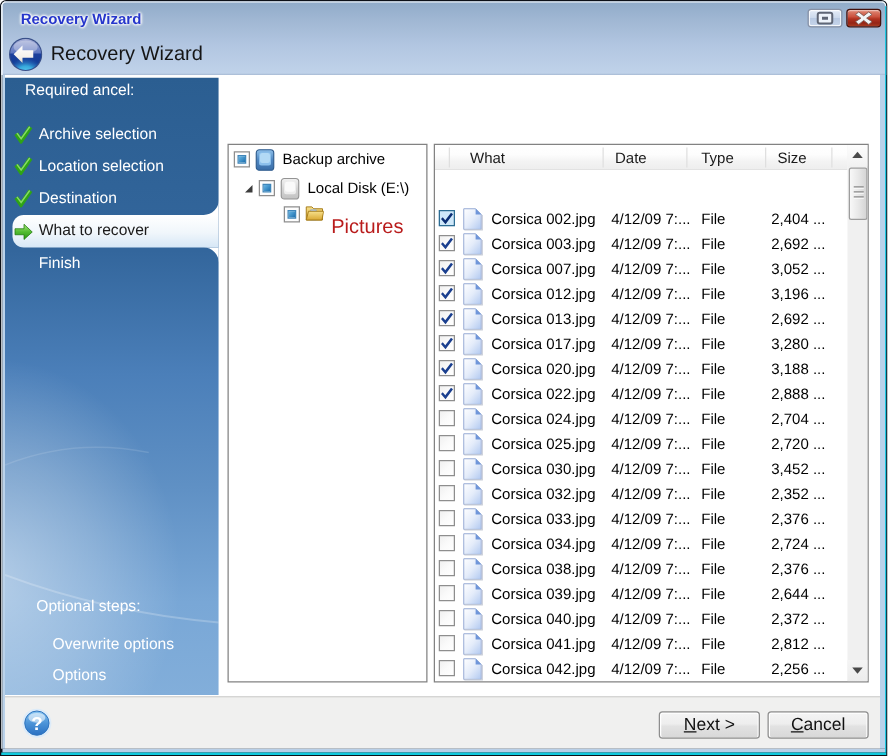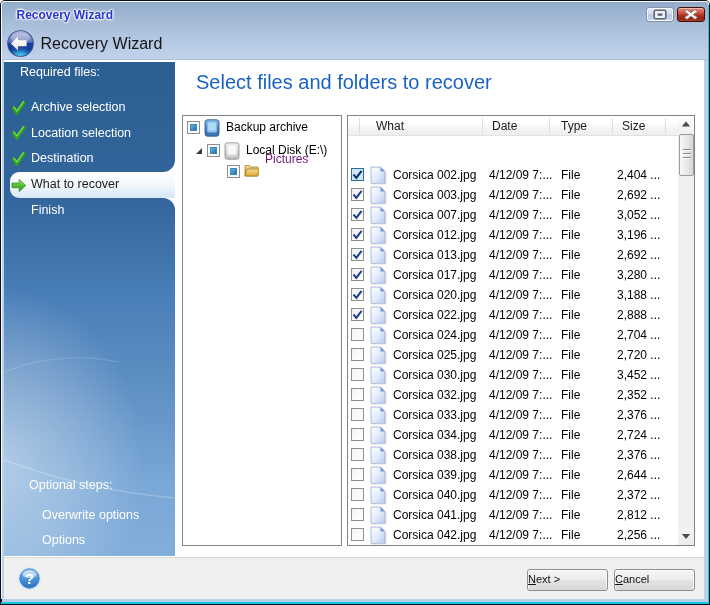--- a/index.html
+++ b/index.html
@@ -36,21 +36,21 @@
   .cb.hot { border:1px solid #2d6d93; background:#cfe8fa; }
   .fileicon { position:absolute; left:22px; top:1px; }
   #sbtrack { position:absolute; left:330px; top:0; width:16px; height:429px; background:#f0f0f0; }
   .sbbtn { position:absolute; left:0; width:16px; height:17px; background:linear-gradient(180deg,#fdfdfd,#f1f1f1); }
   #sbthumb { position:absolute; left:0.5px; top:18px; width:15px; height:42px; border:1px solid #9d9d9d; border-radius:2px;
     background:linear-gradient(90deg,#f8f8f8,#e8e8e8 50%,#d5d5d5); }
   .grip { position:absolute; left:3px; width:8px; height:1px; background:#8a8a8a; box-shadow:0 1px 0 #fbfbfb; }
   .btn { position:absolute; top:569px; width:81px; height:22px; border:1px solid #8e8e8e; border-radius:3px;
     background:linear-gradient(180deg,#f4f4f4 0%,#eeeeee 45%,#e2e2e2 55%,#d8d8d8 100%);
     box-shadow:inset 0 1px 0 #fff, inset 1px 0 0 #fff, inset -1px 0 0 #fbfbfb;
-    font-size:11px; color:#111; text-align:left; line-height:19px; }
+    font-size:14px; color:#111; text-align:center; line-height:19px; }
   #minbtn { left:646px; top:7px; width:28px; height:15px; border:1px solid #8892a6; border-radius:3px;
     background:linear-gradient(180deg,#e4ecf7 0%,#ccd9ec 48%,#b9cae3 52%,#c6d5ea 100%);
     box-shadow:inset 0 0 0 1px rgba(255,255,255,.8); }
   #closebtn { left:677px; top:7px; width:28px; height:15px; border:1px solid #43100b; border-radius:3px;
     background:linear-gradient(180deg,#e08a78 0%,#cc5441 40%,#b13220 55%,#952516 80%,#a93c22 100%);
     box-shadow:inset 0 1px 0 rgba(255,255,255,.45); }
 </style>
 </head>
 <body>
 <div id="win">
@@ -117,21 +117,21 @@
       </linearGradient>
     </defs>
     <rect x="0" y="0" width="171" height="494" fill="url(#sg)"></rect>
     <ellipse cx="-10" cy="400" rx="150" ry="175" fill="url(#glow)"></ellipse>
     <path d="M0 398 Q 80 428 171 436" stroke="rgba(255,255,255,0.22)" stroke-width="1.5" fill="none"></path>
     <path d="M0 310 Q 55 288 115 300" stroke="rgba(255,255,255,0.12)" stroke-width="1.3" fill="none"></path>
     <path d="M171 98 A12 12 0 0 1 159 110 L171 110 Z" fill="#ffffff"></path>
     <path d="M159 136 A12 12 0 0 1 171 148 L171 136 Z" fill="#ffffff"></path>
     <path d="M15 110 L171 110 L171 136 L15 136 A9 9 0 0 1 6 127 L6 119 A9 9 0 0 1 15 110 Z" fill="url(#hl)"></path>
   </svg>
-  <div class="sbtext" style="left:20px;top:65.3px;">Required files:</div>
+  <div class="sbtext" style="left:20px;top:65.3px;">Required ancel:</div>
   <div class="sbtext sblink" style="left:31px;top:99.8px;">Archive selection</div>
   <div class="sbtext sblink" style="left:31px;top:125.5px;">Location selection</div>
   <div class="sbtext sblink" style="left:31px;top:151.2px;">Destination</div>
   <div class="sbtext" style="left:31px;top:176.9px;color:#1a1a1a;">What to recover</div>
   <div class="sbtext sblink" style="left:31px;top:202.6px;">Finish</div>
   <div class="sbtext" style="left:29px;top:477.8px;">Optional steps:</div>
   <div class="sbtext sblink" style="left:42px;top:508.3px;">Overwrite options</div>
   <div class="sbtext sblink" style="left:42px;top:532.8px;">Options</div>
   <svg class="sbicon" style="top:99.5px" viewBox="0 0 16 15">
       <path d="M2 7 L5.8 12.6 L13.4 1.6" fill="none" stroke="#2ea315" stroke-width="3.6"></path>
@@ -148,21 +148,20 @@
   <svg class="sbicon" style="top:176.6px" viewBox="0 0 16 15">
     <defs>
         <linearGradient id="ag" x1="0" y1="0" x2="0" y2="1">
           <stop offset="0" stop-color="#a8e67c"></stop>
           <stop offset="0.5" stop-color="#53bc31"></stop>
           <stop offset="1" stop-color="#2a9614"></stop>
         </linearGradient>
       </defs>
     <path d="M1 6 L8.2 6 L8.2 2.4 L14.8 8.6 L8.2 14.6 L8.2 10.8 L1 10.8 Z" fill="url(#ag)" stroke="#1d7a0a" stroke-width="0.6"></path>
     </svg>
-  <div class="abs" style="left:196px;top:71px;font-size:20px;color:#1a63c2;">Select files and folders to recover</div>
   <div class="abs" id="tree">
       <div style="position:absolute;left:3.5px;top:5px;width:13px;height:13px;border:1px solid #8e8e8e;background:#fdfdfd">
         <div style="position:absolute;left:2px;top:2px;width:7px;height:7px;background:linear-gradient(135deg,#67b7e6,#1d6fae);border:1px solid #3f86ba"></div>
       </div>
       <svg style="position:absolute;left:21px;top:2.5px" width="16" height="18" viewBox="0 0 16 18">
 <defs>
           <linearGradient id="db1" x1="0" y1="0" x2="0" y2="1">
             <stop offset="0" stop-color="#8ec0ea"></stop>
             <stop offset="0.5" stop-color="#4f87c2"></stop>
             <stop offset="1" stop-color="#3a6ea8"></stop>
@@ -199,21 +198,21 @@
 <defs>
           <linearGradient id="fo1" x1="0" y1="0" x2="0" y2="1">
             <stop offset="0" stop-color="#f7e08c"></stop>
             <stop offset="1" stop-color="#d9a833"></stop>
           </linearGradient>
         </defs>
 <path d="M1 2.5 L5.5 2.5 L7 4 L14 4 L14 13 L1 13 Z" fill="url(#fo1)" stroke="#a87f1d" stroke-width="0.8"></path>
 <path d="M4.5 4.8 L9 4.8 L9 13 L4.5 13 Z" fill="#b9cfec" stroke="#8aa8cc" stroke-width="0.5"></path>
 <path d="M1 13 L2.8 6 L15 6 L13.5 13 Z" fill="url(#fo1)" stroke="#a87f1d" stroke-width="0.8"></path>
       </svg>
-      <div style="position:absolute;left:82px;top:36px;font-size:12px;color:#701a75;white-space:nowrap">Pictures</div>
+      <div style="position:absolute;left:82px;top:57px;font-size:16px;color:#b91c1c;white-space:nowrap">Pictures</div>
     </div>
   <div class="abs" id="list">
       <div style="position:absolute;left:0;top:0;width:346px;height:429px;overflow:hidden">
         <div class="lh" style="left:0;width:330px;border-bottom:1px solid #e2e2e2"></div>
 <div class="lhsep" style="left:11px"></div>
 <div class="lhsep" style="left:134px"></div>
 <div class="lhsep" style="left:201px"></div>
 <div class="lhsep" style="left:264px"></div>
 <div class="lhsep" style="left:317px"></div>
 <div class="lhtext" style="left:28px">What</div>

